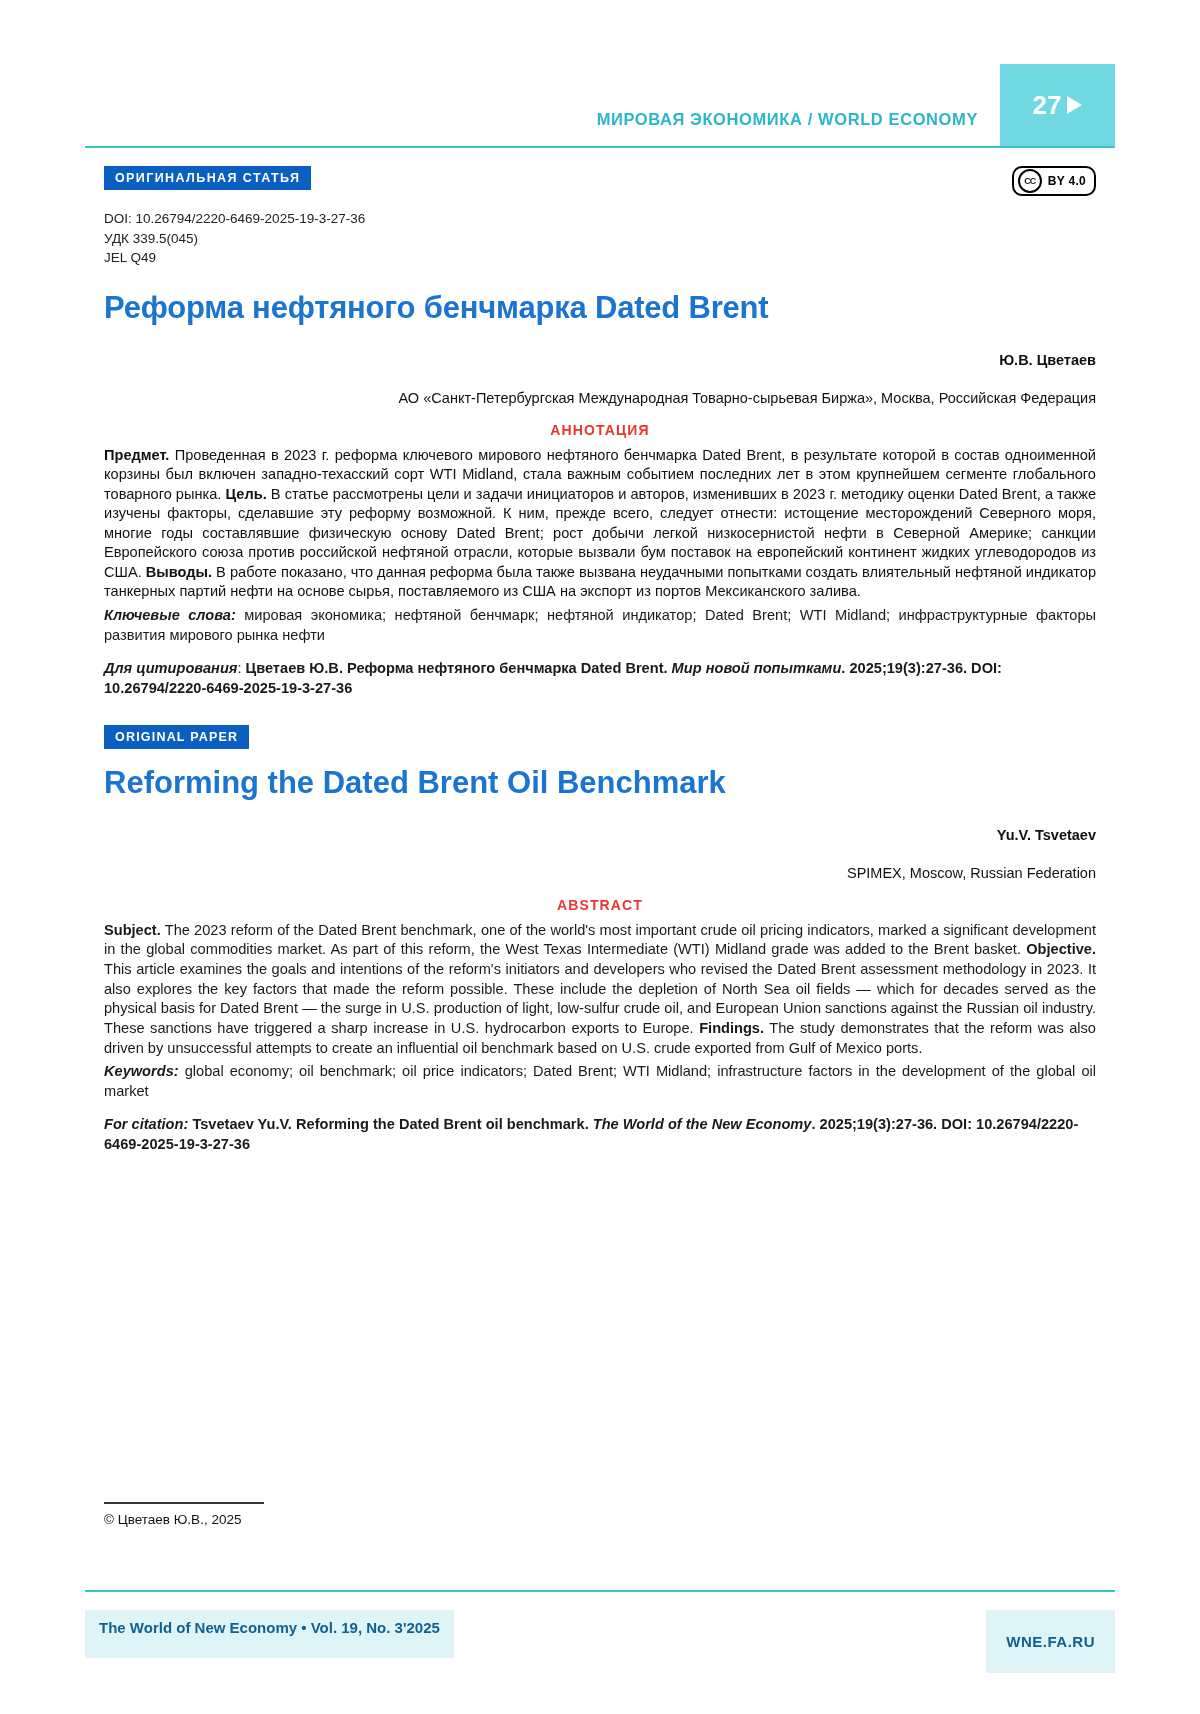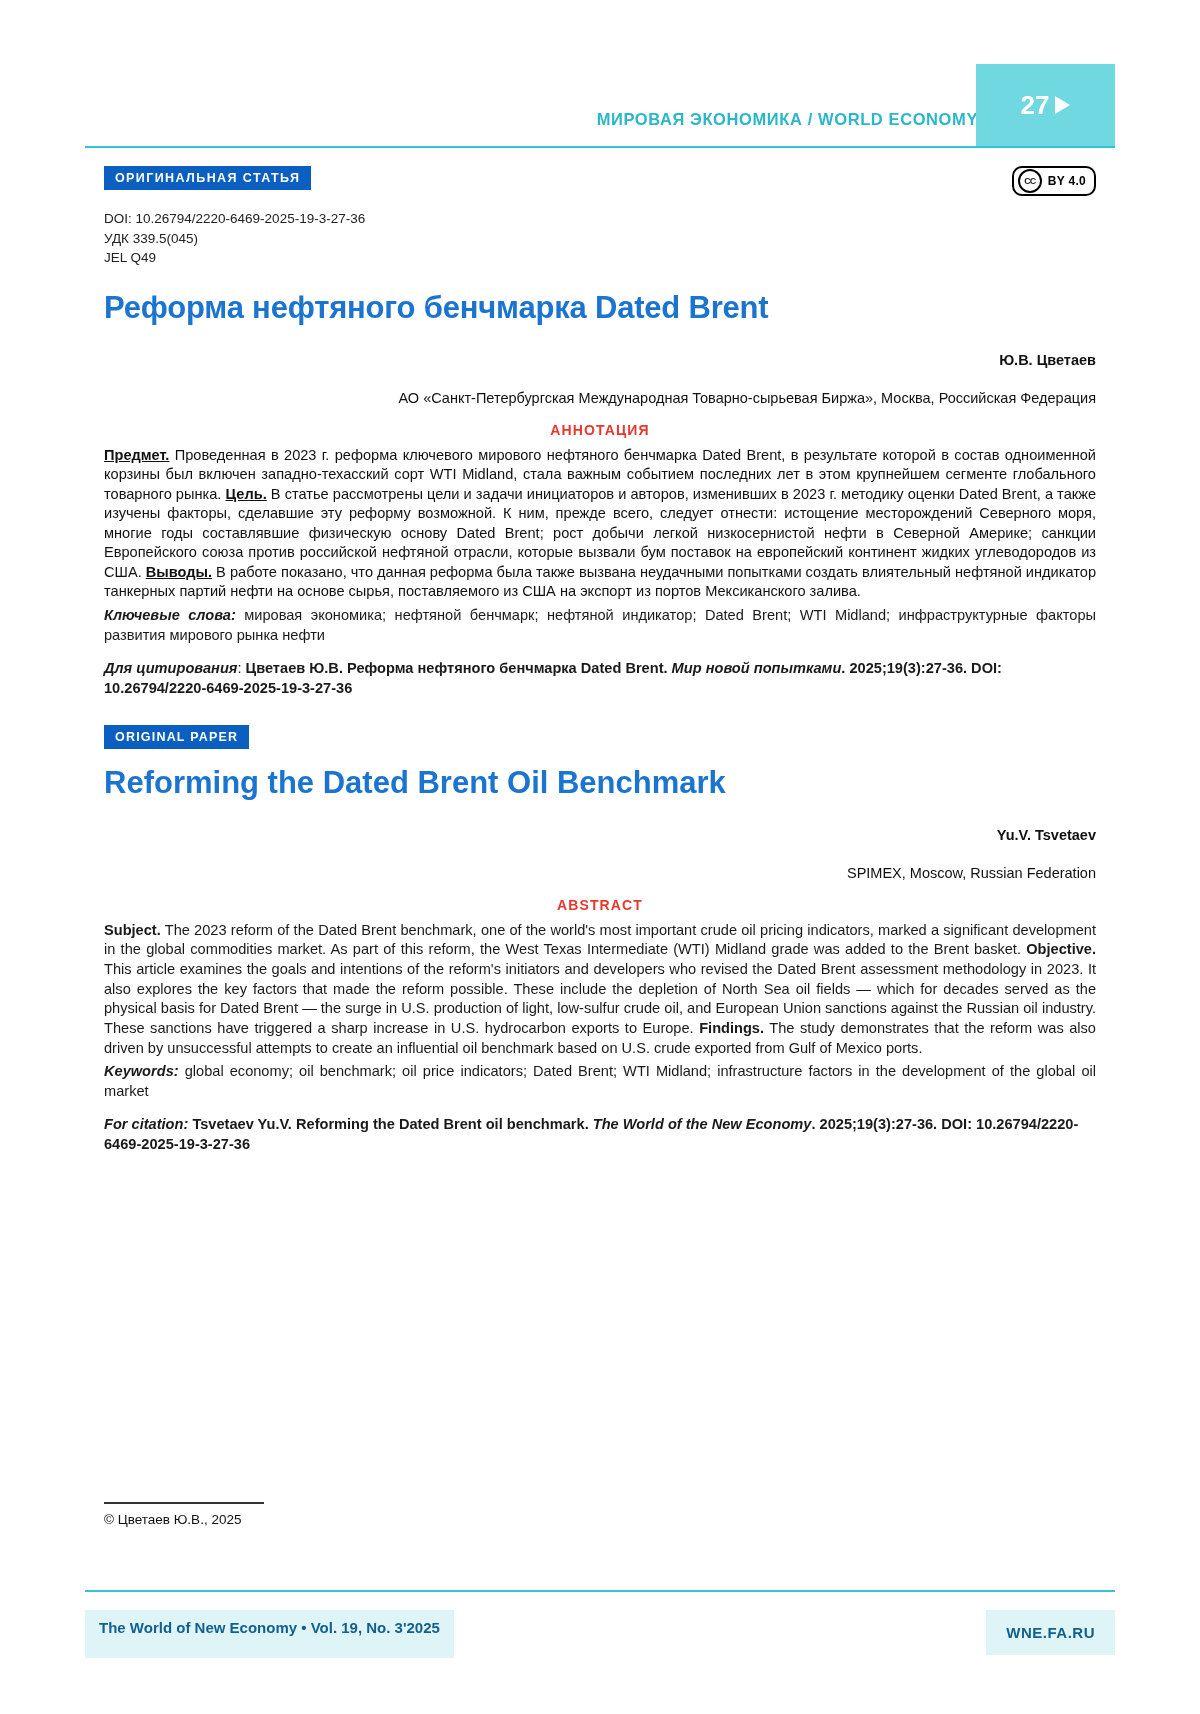--- a/index.html
+++ b/index.html
@@ -46,21 +46,21 @@
     font-weight: bold;
     letter-spacing: 0.6px;
     color: #2bb7c9;
     text-transform: uppercase;
     white-space: nowrap;
   }
   .page-number-block {
     position: absolute;
     right: 85px;
     top: 0;
-    width: 139px;
+    width: 115px;
     height: 82px;
     background: #6fd8e0;
     display: flex;
     align-items: center;
     justify-content: center;
     gap: 6px;
   }
   .page-number {
     font-size: 26px;
     font-weight: bold;
@@ -164,21 +164,21 @@
     text-transform: uppercase;
   }
 
   .abstract {
     margin-top: 8px;
     font-size: 14.6px;
     line-height: 1.335;
     text-align: justify;
     color: #111;
   }
-  .abstract b { font-weight: bold; text-decoration: underline; }
+  .abstract b { font-weight: bold; }
 
   .keywords {
     margin-top: 5px;
     font-size: 14.6px;
     line-height: 1.335;
     text-align: justify;
   }
   .keywords i { font-style: italic; font-weight: bold; }
 
   .citation {
@@ -259,21 +259,21 @@
     padding: 9px 14px 22px 14px;
   }
   .footer-right {
     position: absolute;
     right: 85px;
     top: 1610px;
     background: #dff4f7;
     color: #11608f;
     font-size: 15px;
     font-weight: bold;
-    padding: 14px 20px;
+    padding: 23px 20px;
     letter-spacing: 0.5px;
   }
 </style>
 </head>
 <body>
 
 <div class="page">
 
   <div class="header">
     <div class="header-rule"></div>

